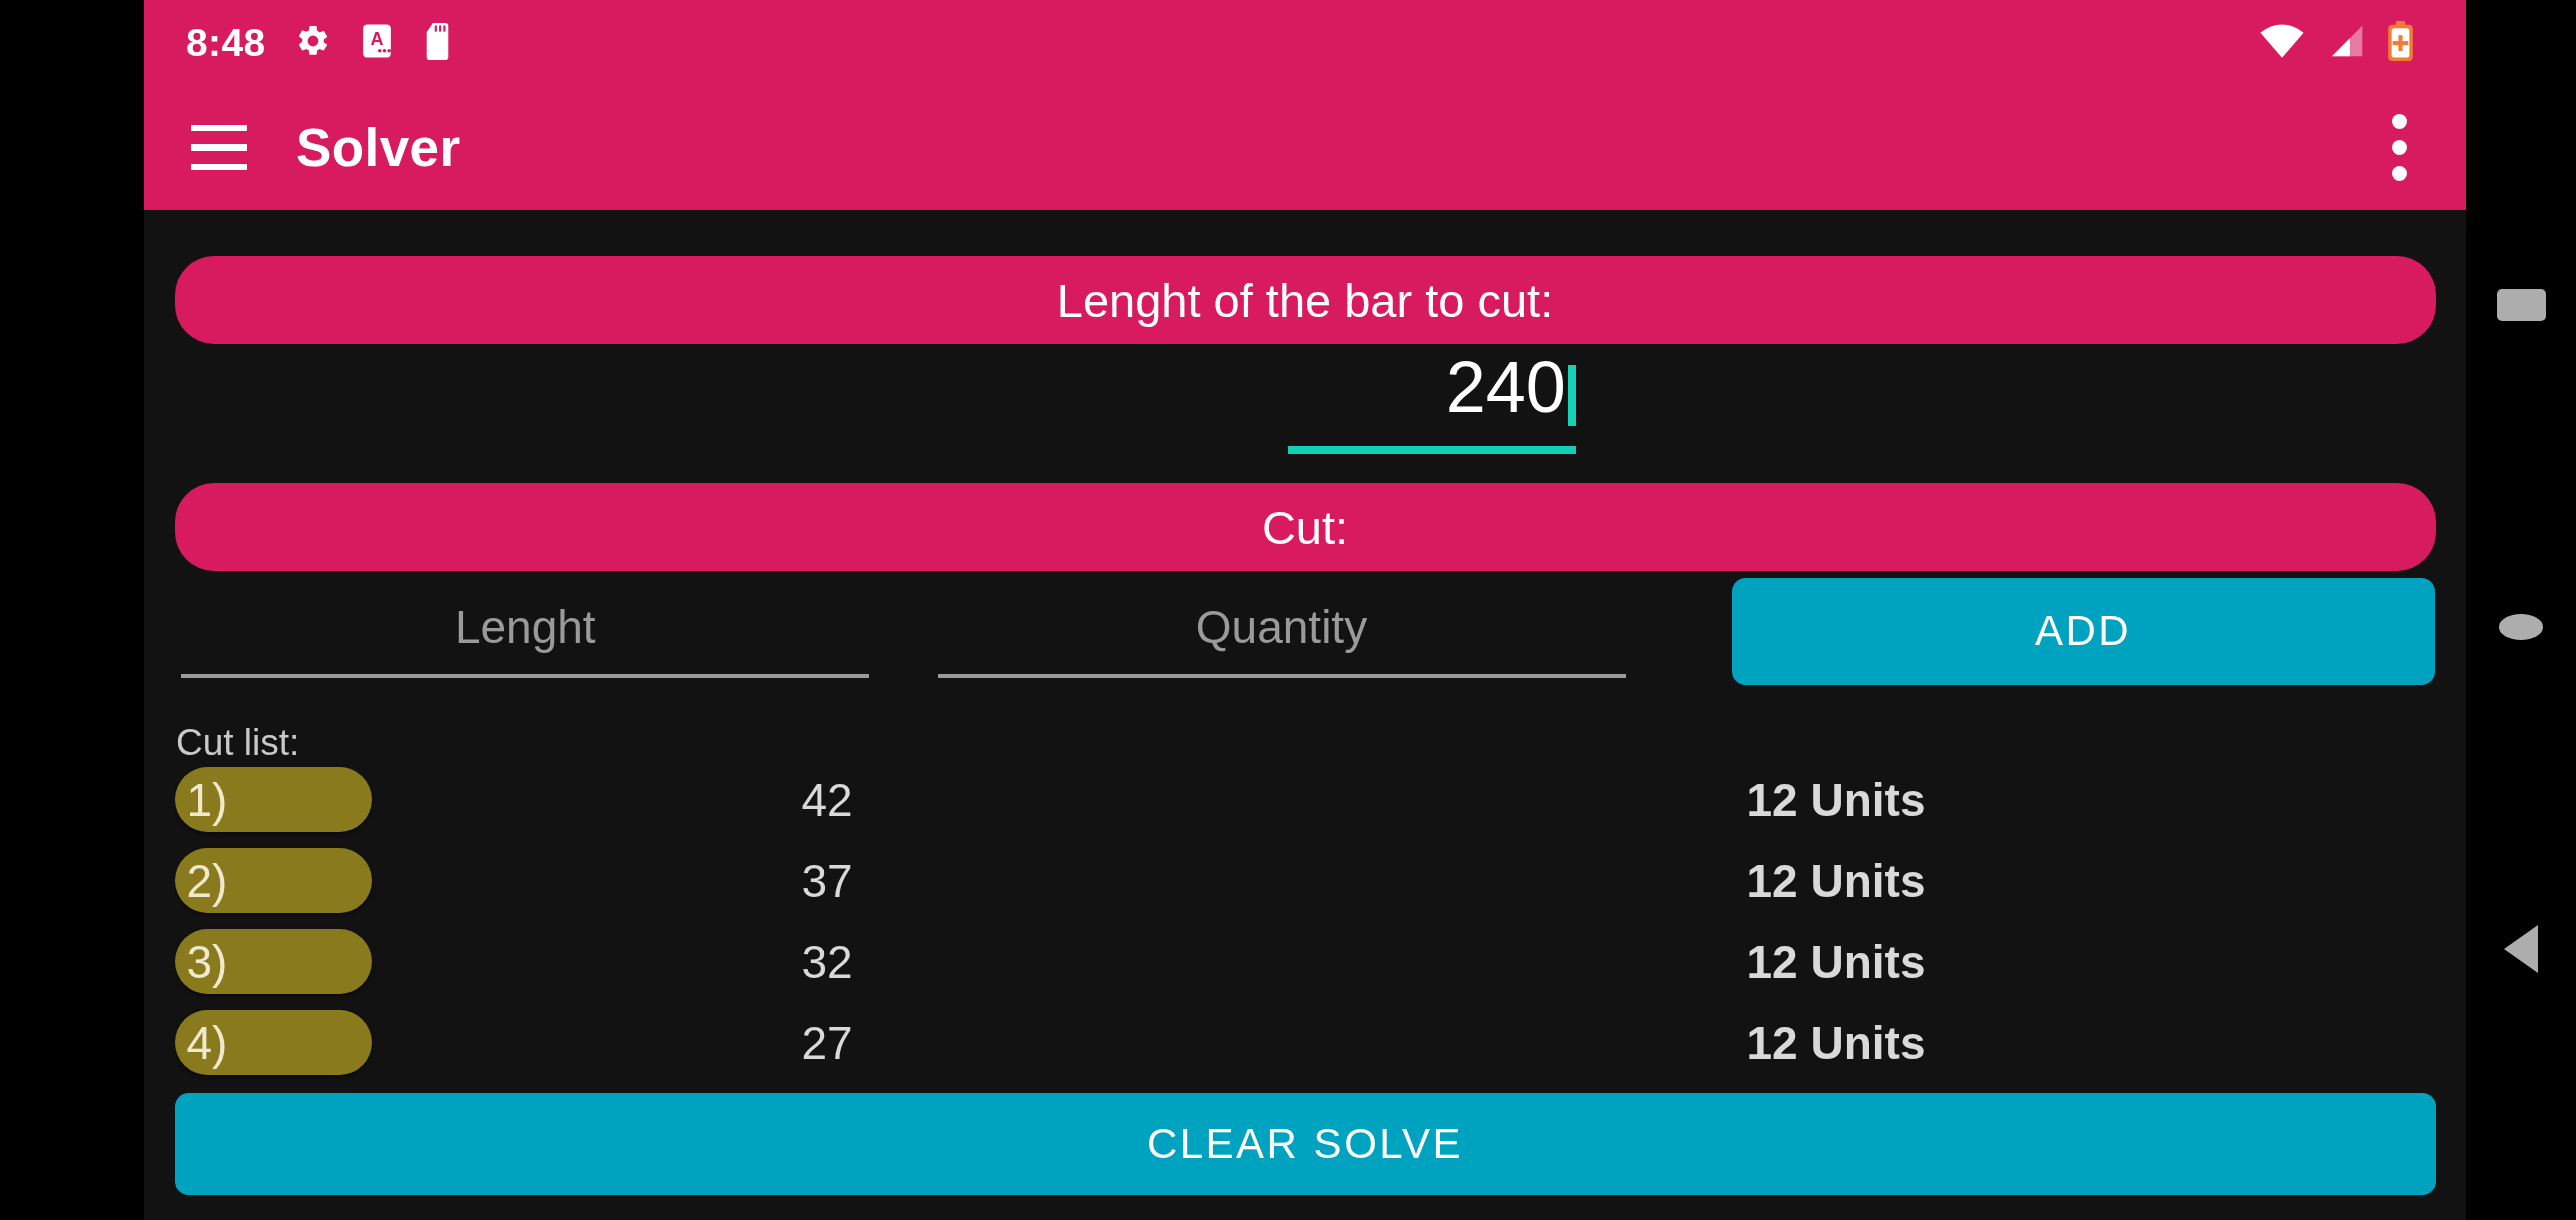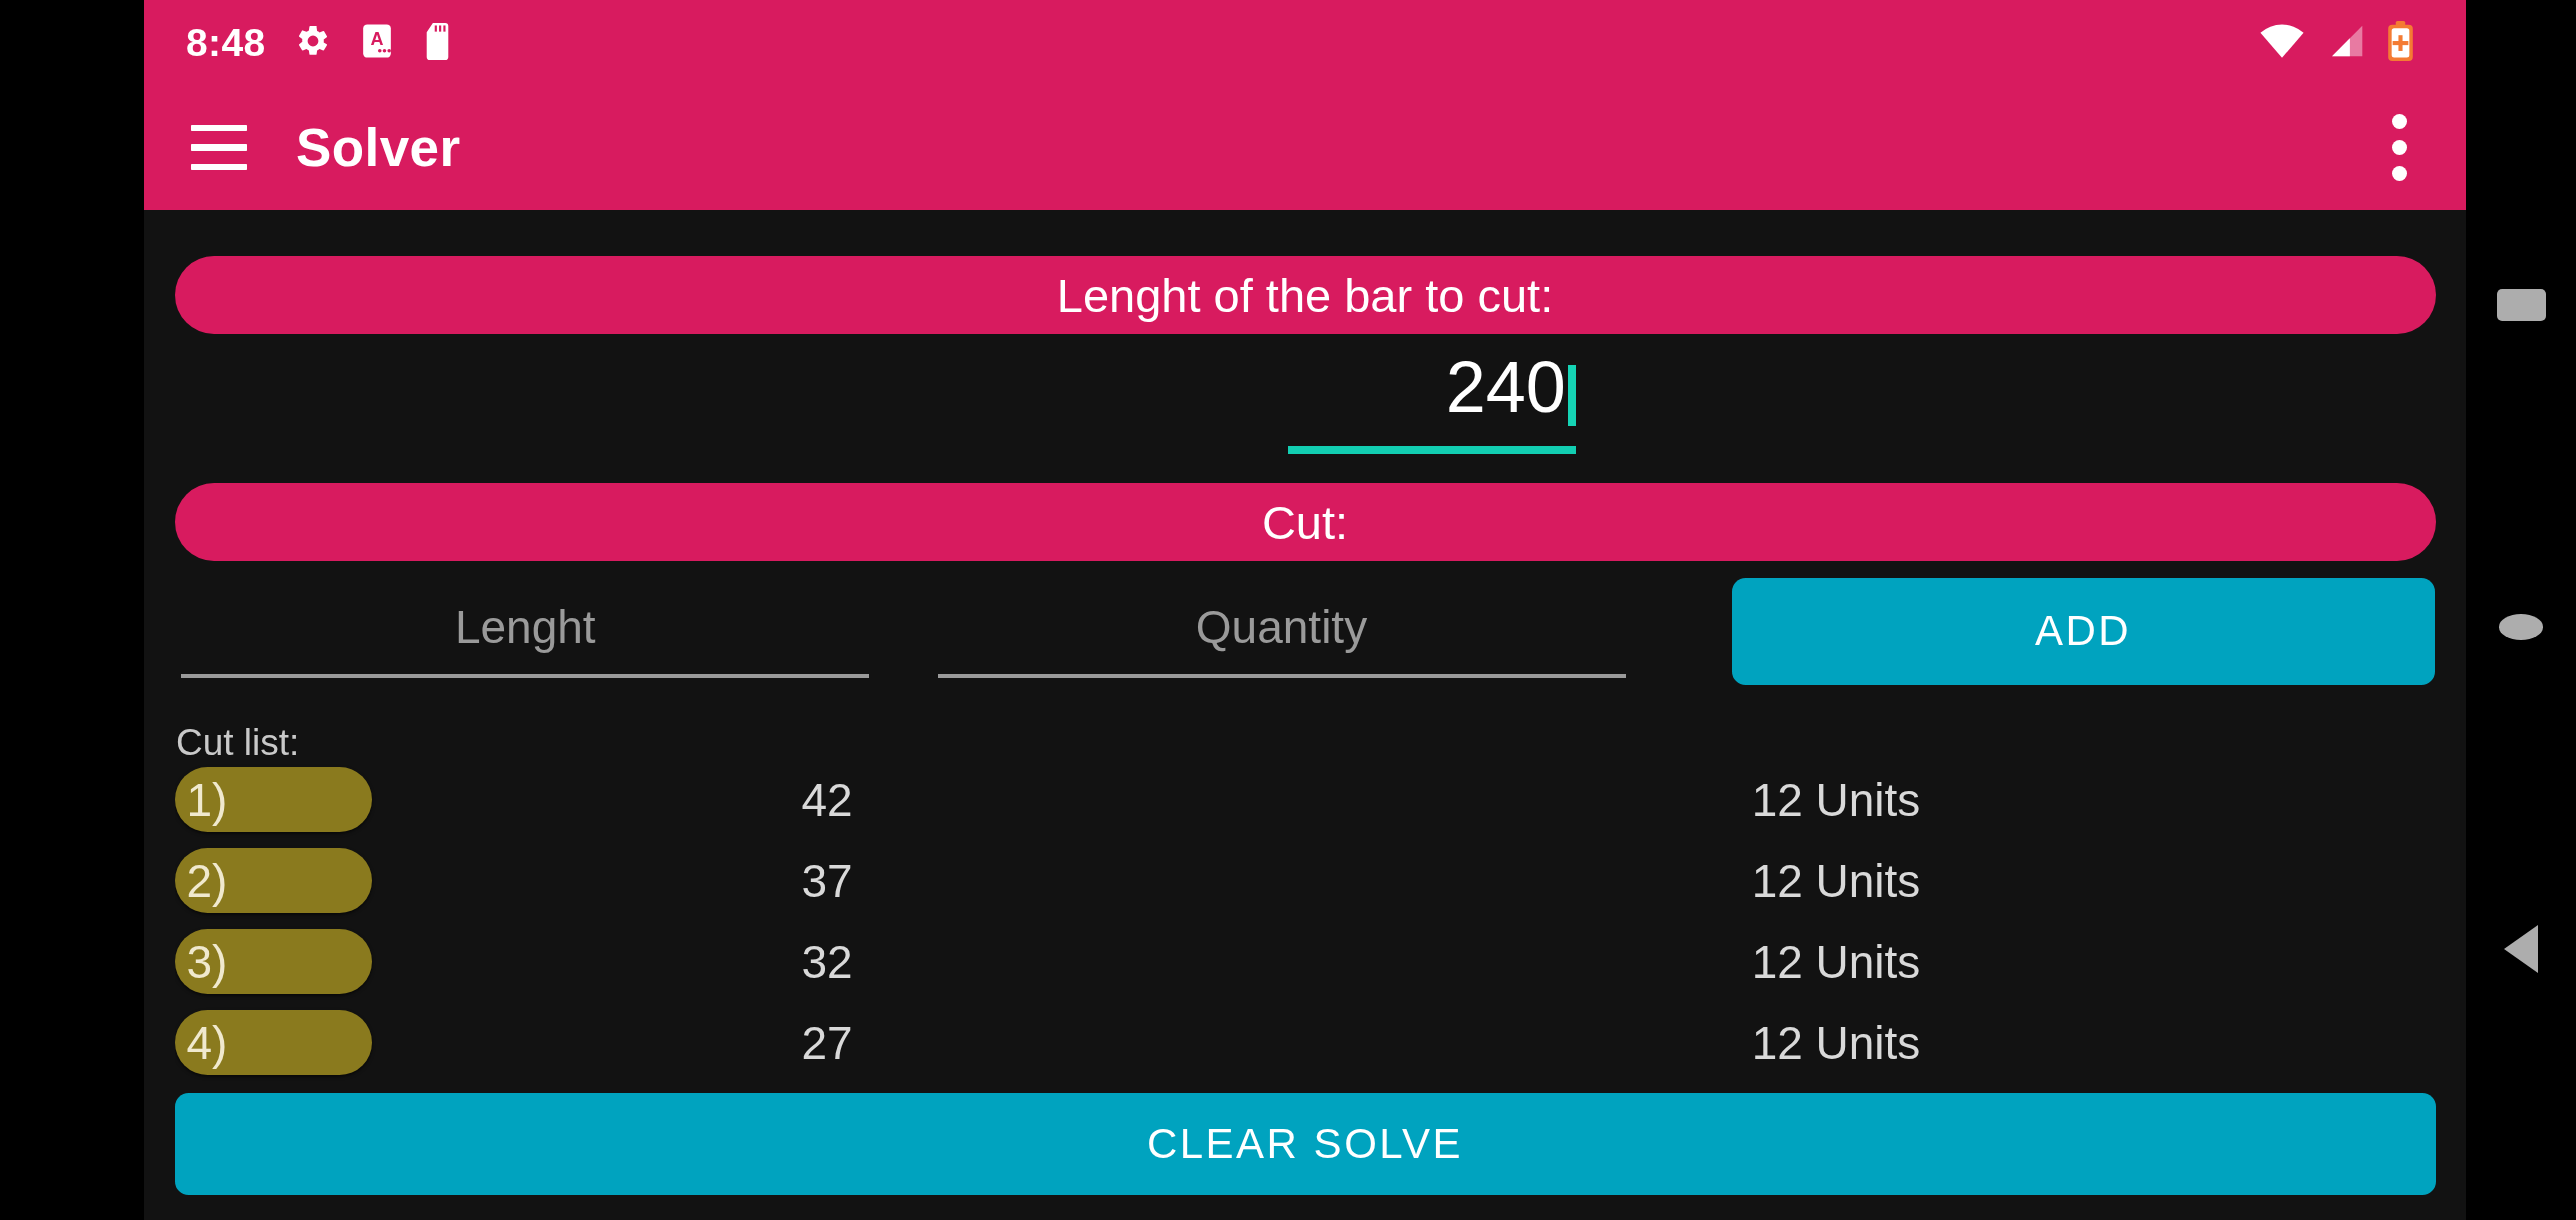--- a/index.html
+++ b/index.html
@@ -65,21 +65,21 @@
   }
   #overflow i { display:block; width:15.3px; height:15.3px; border-radius:50%; background:#fff; }
 
   
   #content {
     position:absolute; left:0; top:210px; width:2322px; height:1010px;
     background:#121212;
   }
 
   .pink-banner {
-    position:absolute; left:30.5px; width:2261px; height:78px;
+    position:absolute; left:30.5px; width:2261px; height:88px;
     background:#D81B5F; border-radius:39px;
     display:flex; align-items:center; justify-content:center;
     color:#fff; font-size:47px; font-weight:400;
   }
   #banner-length { top:46px; }
   #banner-cut    { top:273px; }
 
   
   #length-field {
     position:absolute; left:1144px; top:142px; width:288px; height:102px;
@@ -144,21 +144,21 @@
     display:flex; align-items:center; padding-left:12px;
     box-shadow:0 1.7px 3.4px rgba(0,0,0,0.6);
   }
   .idx-pill span { color:#F0E9CE; font-size:46px; font-weight:400; }
   .cut-len {
     position:absolute; left:627px; width:203px; text-align:left;
     color:#D9D9D9; font-size:46px; font-weight:400;
   }
   .cut-qty {
     position:absolute; left:1441px; width:441px; text-align:center;
-    color:#D9D9D9; font-size:46px; font-weight:400;
+    color:#D9D9D9; font-size:46px; font-weight:700;
   }
 
   
   #bottom-bar {
     position:absolute; left:30.5px; top:883px; width:2261px; height:102px;
     display:flex; gap:59px;
   }
   .action-btn {
     flex:1; height:102px; border-radius:13.6px;
     display:flex; align-items:center; justify-content:center;

